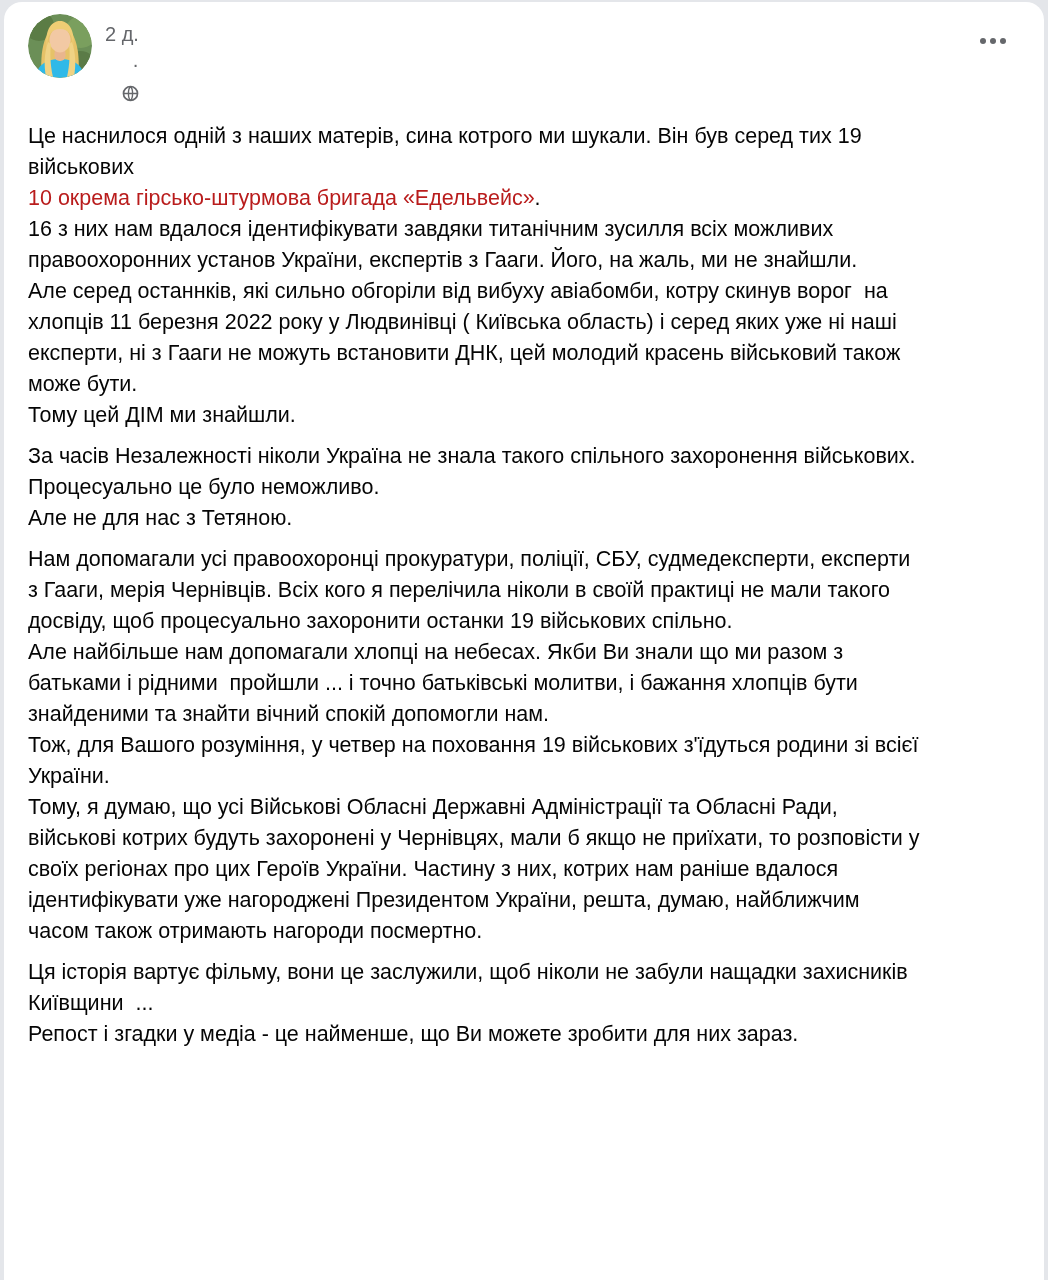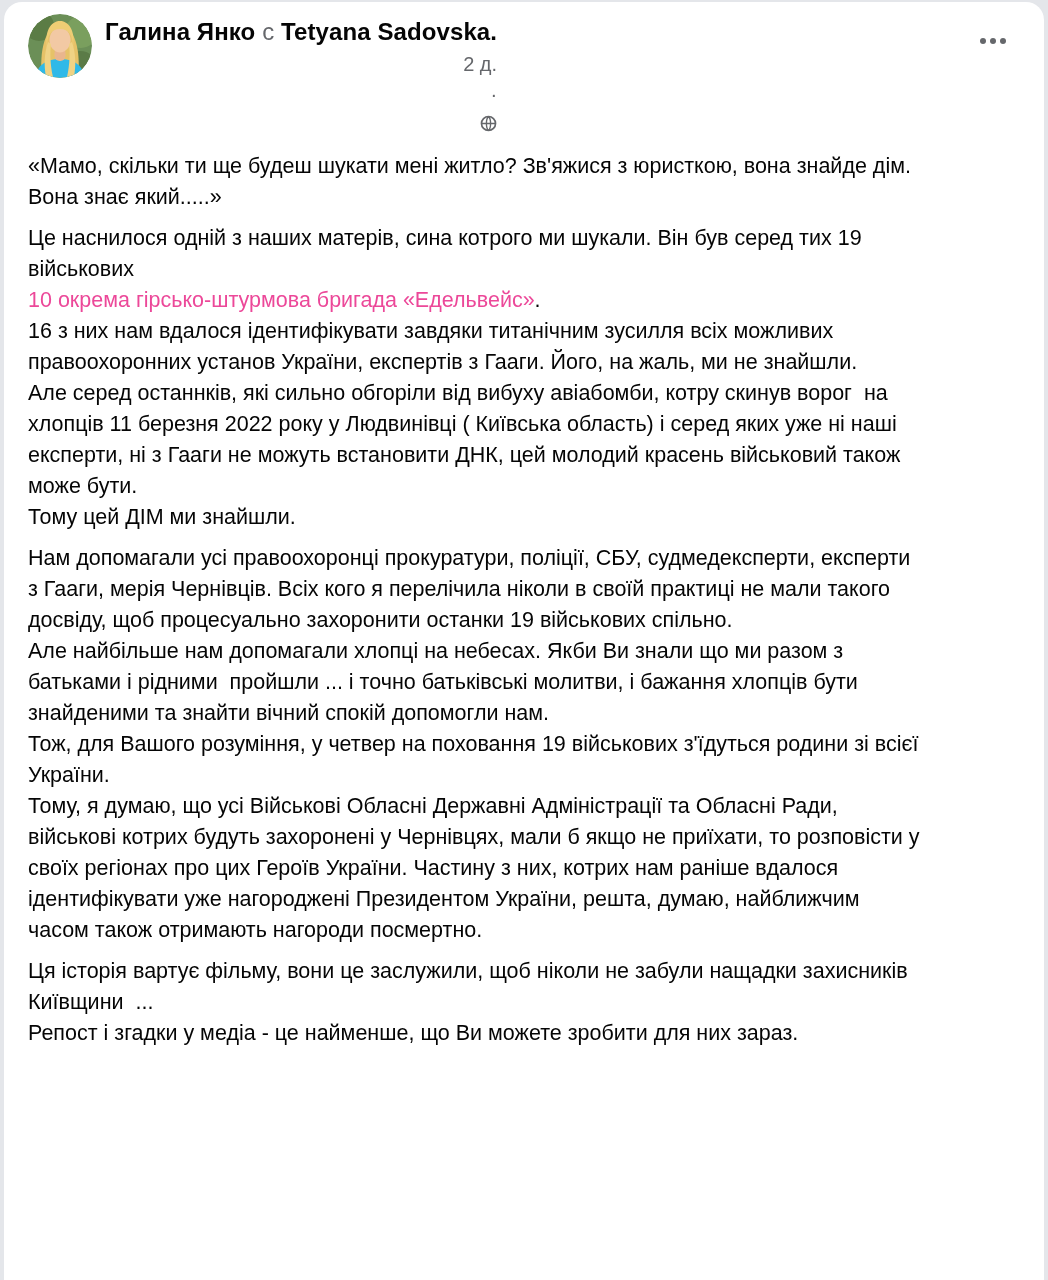--- a/index.html
+++ b/index.html
@@ -47,21 +47,21 @@
   }
   
   .post-text{
     padding:14px 30px 0 24px;
     font-size:21.5px;line-height:31px;color:#050505;
   }
   .post-text p{
     margin:0 0 10px 0;white-space:pre-wrap;word-wrap:break-word;
   }
   .post-text p:last-child{margin-bottom:0;}
-  .inline-link{color:#ec4899;text-decoration:none;cursor:pointer;}
+  .inline-link{color:#b91c1c;text-decoration:none;cursor:pointer;}
 </style>
 </head>
 <body>
 
 <div class="post-card">
 
   <div class="post-header">
 
     <a class="avatar">
       <svg viewBox="0 0 64 64" aria-hidden="true">
@@ -80,25 +80,20 @@
           <rect x="26.5" y="34" width="11" height="13" rx="5" fill="#e9b68e"></rect>
           <ellipse cx="32" cy="26" rx="10.5" ry="12.5" fill="#f2c9a4"></ellipse>
           <path d="M19 34 C16 14 25 7 32 7 C39 7 48 14 45 34 C45 21 41 15 32 15 C23 15 19 21 19 34 Z" fill="#eecd74"></path>
           <path d="M20 28 C16 40 16 52 18 63 L25 63 C22 50 22 38 23 30 Z" fill="#f0d385"></path>
           <path d="M44 28 C48 40 48 52 46 63 L39 63 C42 50 42 38 41 30 Z" fill="#f0d385"></path>
         </g>
       </svg>
     </a>
 
     <div class="header-text">
-      <div class="author-line">
-        <span class="author-name">Галина Янко</span>
-        <span class="connector">с</span>
-        <span class="author-name">Tetyana Sadovska</span><span>.</span>
-      </div>
       <div class="meta-line">
         <span class="timestamp">2 д.</span>
         <span>·</span>
         <span class="globe">
           <svg width="17" height="17" viewBox="0 0 16 16" aria-hidden="true">
             <circle cx="8" cy="8" r="6.6" fill="none" stroke="#65676b" stroke-width="1.6"></circle>
             <path d="M1.6 8 H14.4 M8 1.5 C10.6 3.4 10.6 12.6 8 14.5 M8 1.5 C5.4 3.4 5.4 12.6 8 14.5" fill="none" stroke="#65676b" stroke-width="1.3"></path>
           </svg>
         </span>
       </div>
@@ -107,32 +102,33 @@
     <button class="more-btn" aria-label="more options">
       <span style="display:flex;gap:4px;">
         <i></i>
           <i></i>
           <i></i>
       </span>
     </button>
   </div>
 
   <div class="post-text">
-      <p><span>«Мамо, скільки ти ще будеш шукати мені житло? Зв'яжися з юристкою, вона знайде дім.
-Вона знає який.....»</span></p>
       <p><span>Це наснилося одній з наших матерів, сина котрого ми шукали. Він був серед тих 19
 військових
 </span><a class="inline-link">10 окрема гірсько-штурмова бригада «Едельвейс»</a><span>.
 16 з них нам вдалося ідентифікувати завдяки титанічним зусилля всіх можливих
 правоохоронних установ України, експертів з Гааги. Його, на жаль, ми не знайшли.
 Але серед останнків, які сильно обгоріли від вибуху авіабомби, котру скинув ворог  на
 хлопців 11 березня 2022 року у Людвинівці ( Київська область) і серед яких уже ні наші
 експерти, ні з Гааги не можуть встановити ДНК, цей молодий красень військовий також
 може бути.
 Тому цей ДІМ ми знайшли.</span></p>
+      <p><span>За часів Незалежності ніколи Україна не знала такого спільного захоронення військових.
+Процесуально це було неможливо.
+Але не для нас з Тетяною.</span></p>
       <p><span>Нам допомагали усі правоохоронці прокуратури, поліції, СБУ, судмедексперти, експерти
 з Гааги, мерія Чернівців. Всіх кого я перелічила ніколи в своїй практиці не мали такого
 досвіду, щоб процесуально захоронити останки 19 військових спільно.
 Але найбільше нам допомагали хлопці на небесах. Якби Ви знали що ми разом з
 батьками і рідними  пройшли ... і точно батьківські молитви, і бажання хлопців бути
 знайденими та знайти вічний спокій допомогли нам.
 Тож, для Вашого розуміння, у четвер на поховання 19 військових з'їдуться родини зі всієї
 України.
 Тому, я думаю, що усі Військові Обласні Державні Адміністрації та Обласні Ради,
 військові котрих будуть захоронені у Чернівцях, мали б якщо не приїхати, то розповісти у

